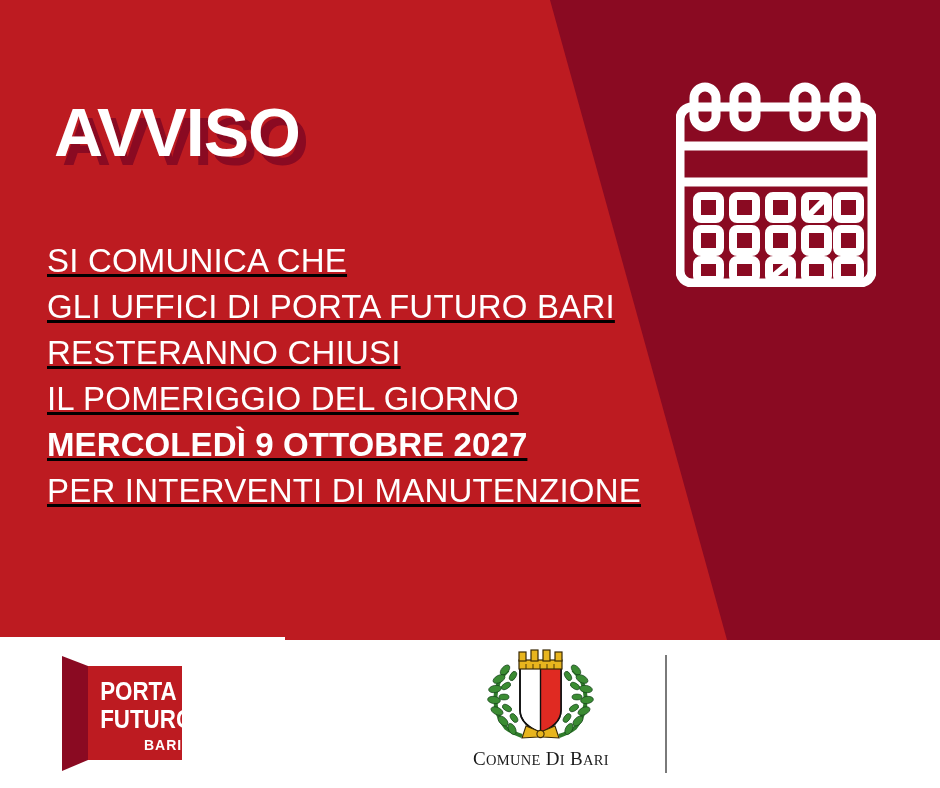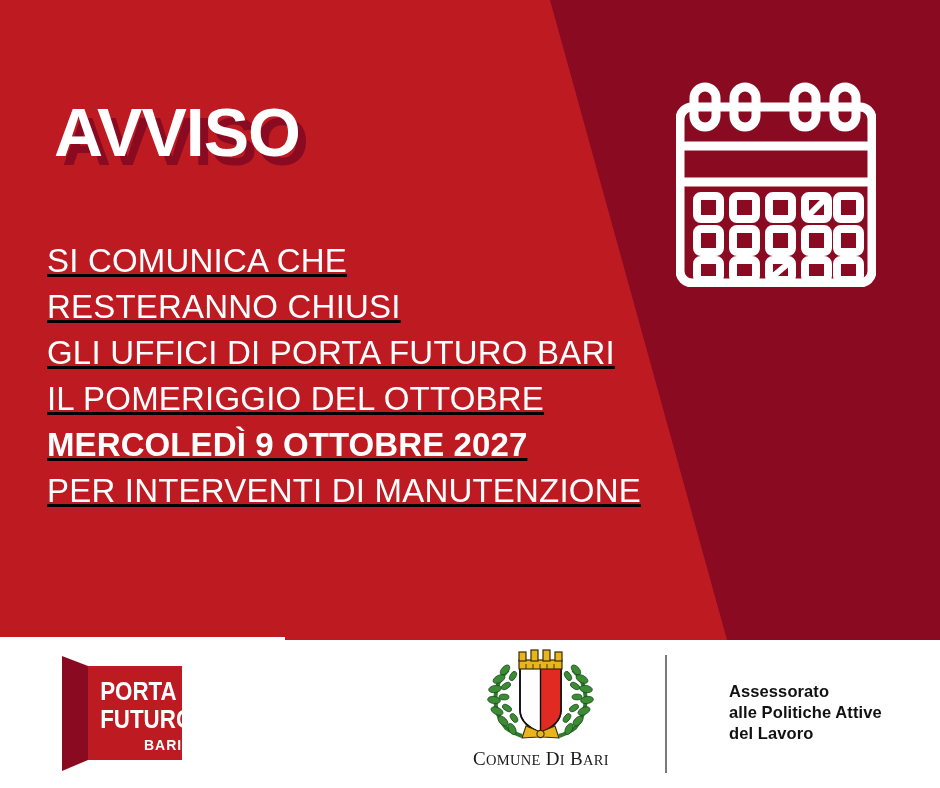--- a/index.html
+++ b/index.html
@@ -167,23 +167,23 @@
 
   <div class="hero">
     <div class="hero-wedge"></div>
     <div class="hero-notch"></div>
   </div>
 
   <div class="avviso">AVVISO</div>
 
   <div class="message">
     <div class="message-line">SI COMUNICA CHE</div>
+    <div class="message-line">GLI UFFICI DI PORTA FUTURO BARI</div>
     <div class="message-line">RESTERANNO CHIUSI</div>
-    <div class="message-line">GLI UFFICI DI PORTA FUTURO BARI</div>
-    <div class="message-line">IL POMERIGGIO DEL OTTOBRE</div>
+    <div class="message-line">IL POMERIGGIO DEL GIORNO</div>
     <div class="message-line is-bold">MERCOLEDÌ 9 OTTOBRE 2027</div>
     <div class="message-line">PER INTERVENTI DI MANUTENZIONE</div>
   </div>
 
   <div class="calendar-icon">
     <svg viewBox="0 0 200 205" width="200" height="205" aria-hidden="true">
       <g fill="none" stroke="#ffffff" stroke-width="9" stroke-linejoin="round" stroke-linecap="round">
 
         <rect x="18" y="5" width="22" height="40" rx="11"></rect>
         <rect x="58" y="5" width="22" height="40" rx="11"></rect>
@@ -310,19 +310,14 @@
       </g>
     </svg>
   </div>
 
   <div class="crest-caption">
     <span>C</span><span class="sc">OMUNE</span><span> D</span><span class="sc">I</span><span> B</span><span class="sc">ARI</span>
   </div>
 
   <div class="divider"></div>
 
-  <div class="assessorato">
-    <div>Assessorato</div>
-    <div>alle Politiche Attive</div>
-    <div>del Lavoro</div>
-  </div>
 
 </div>
 
 </body></html>

